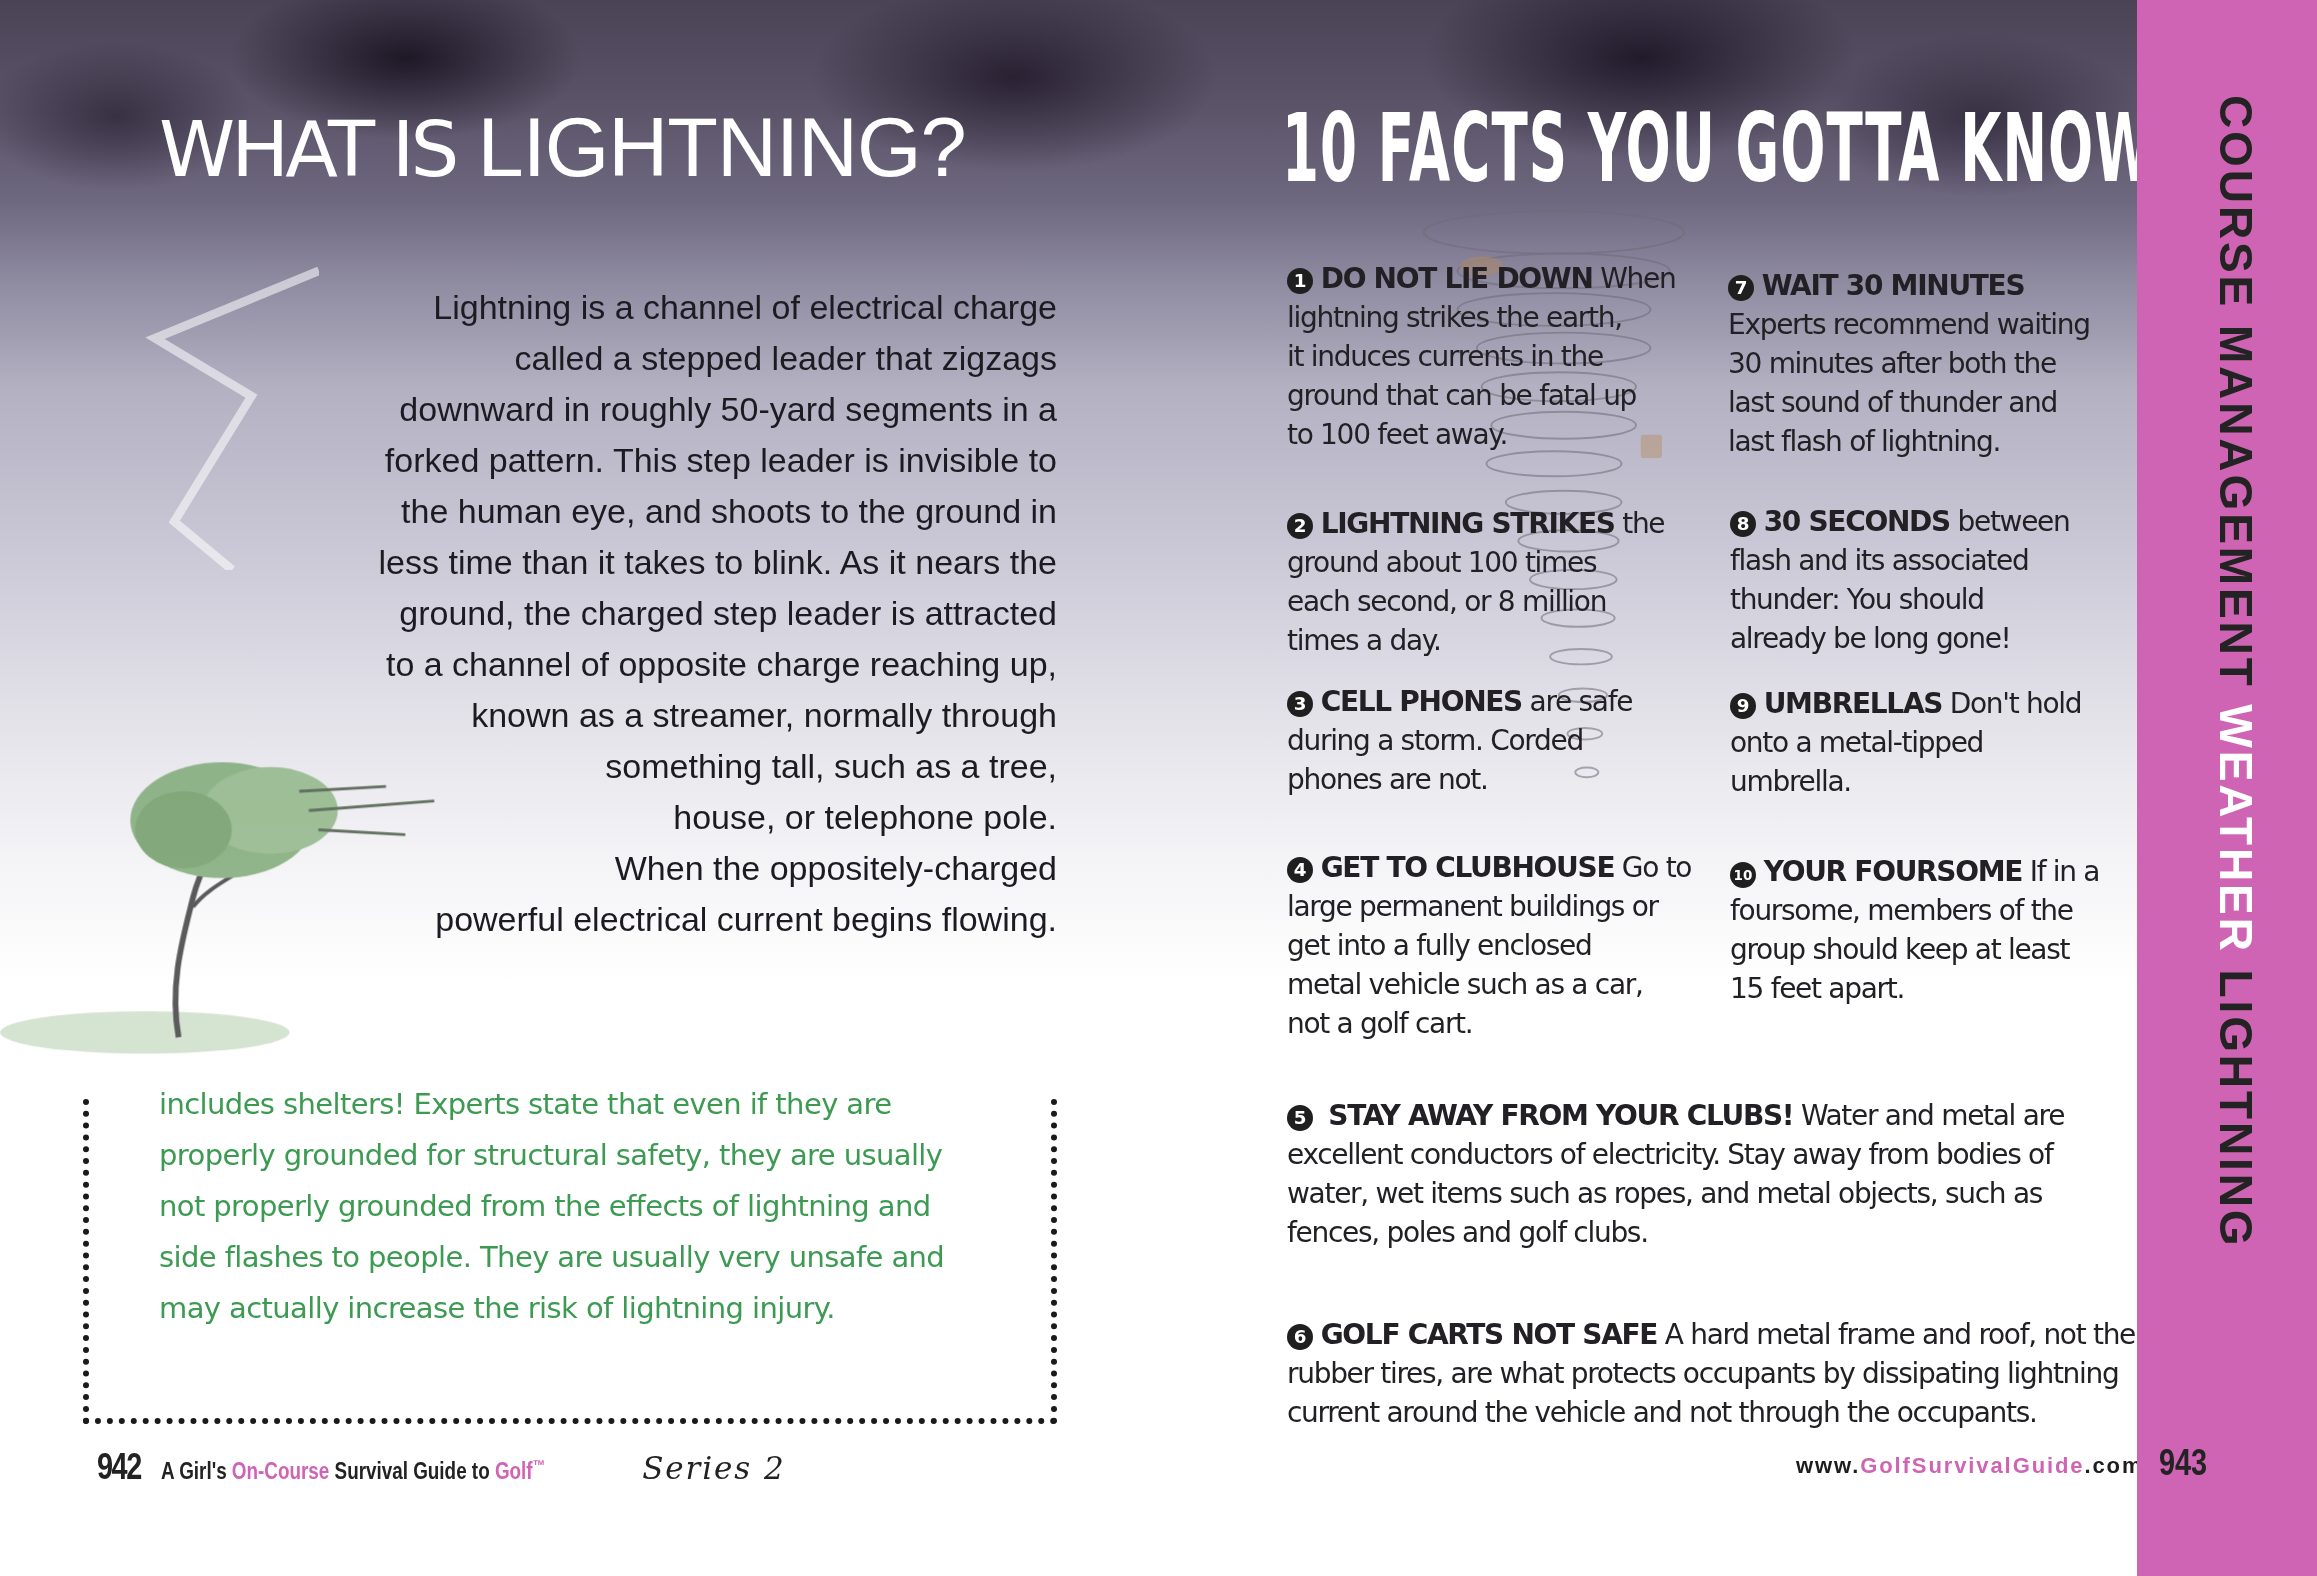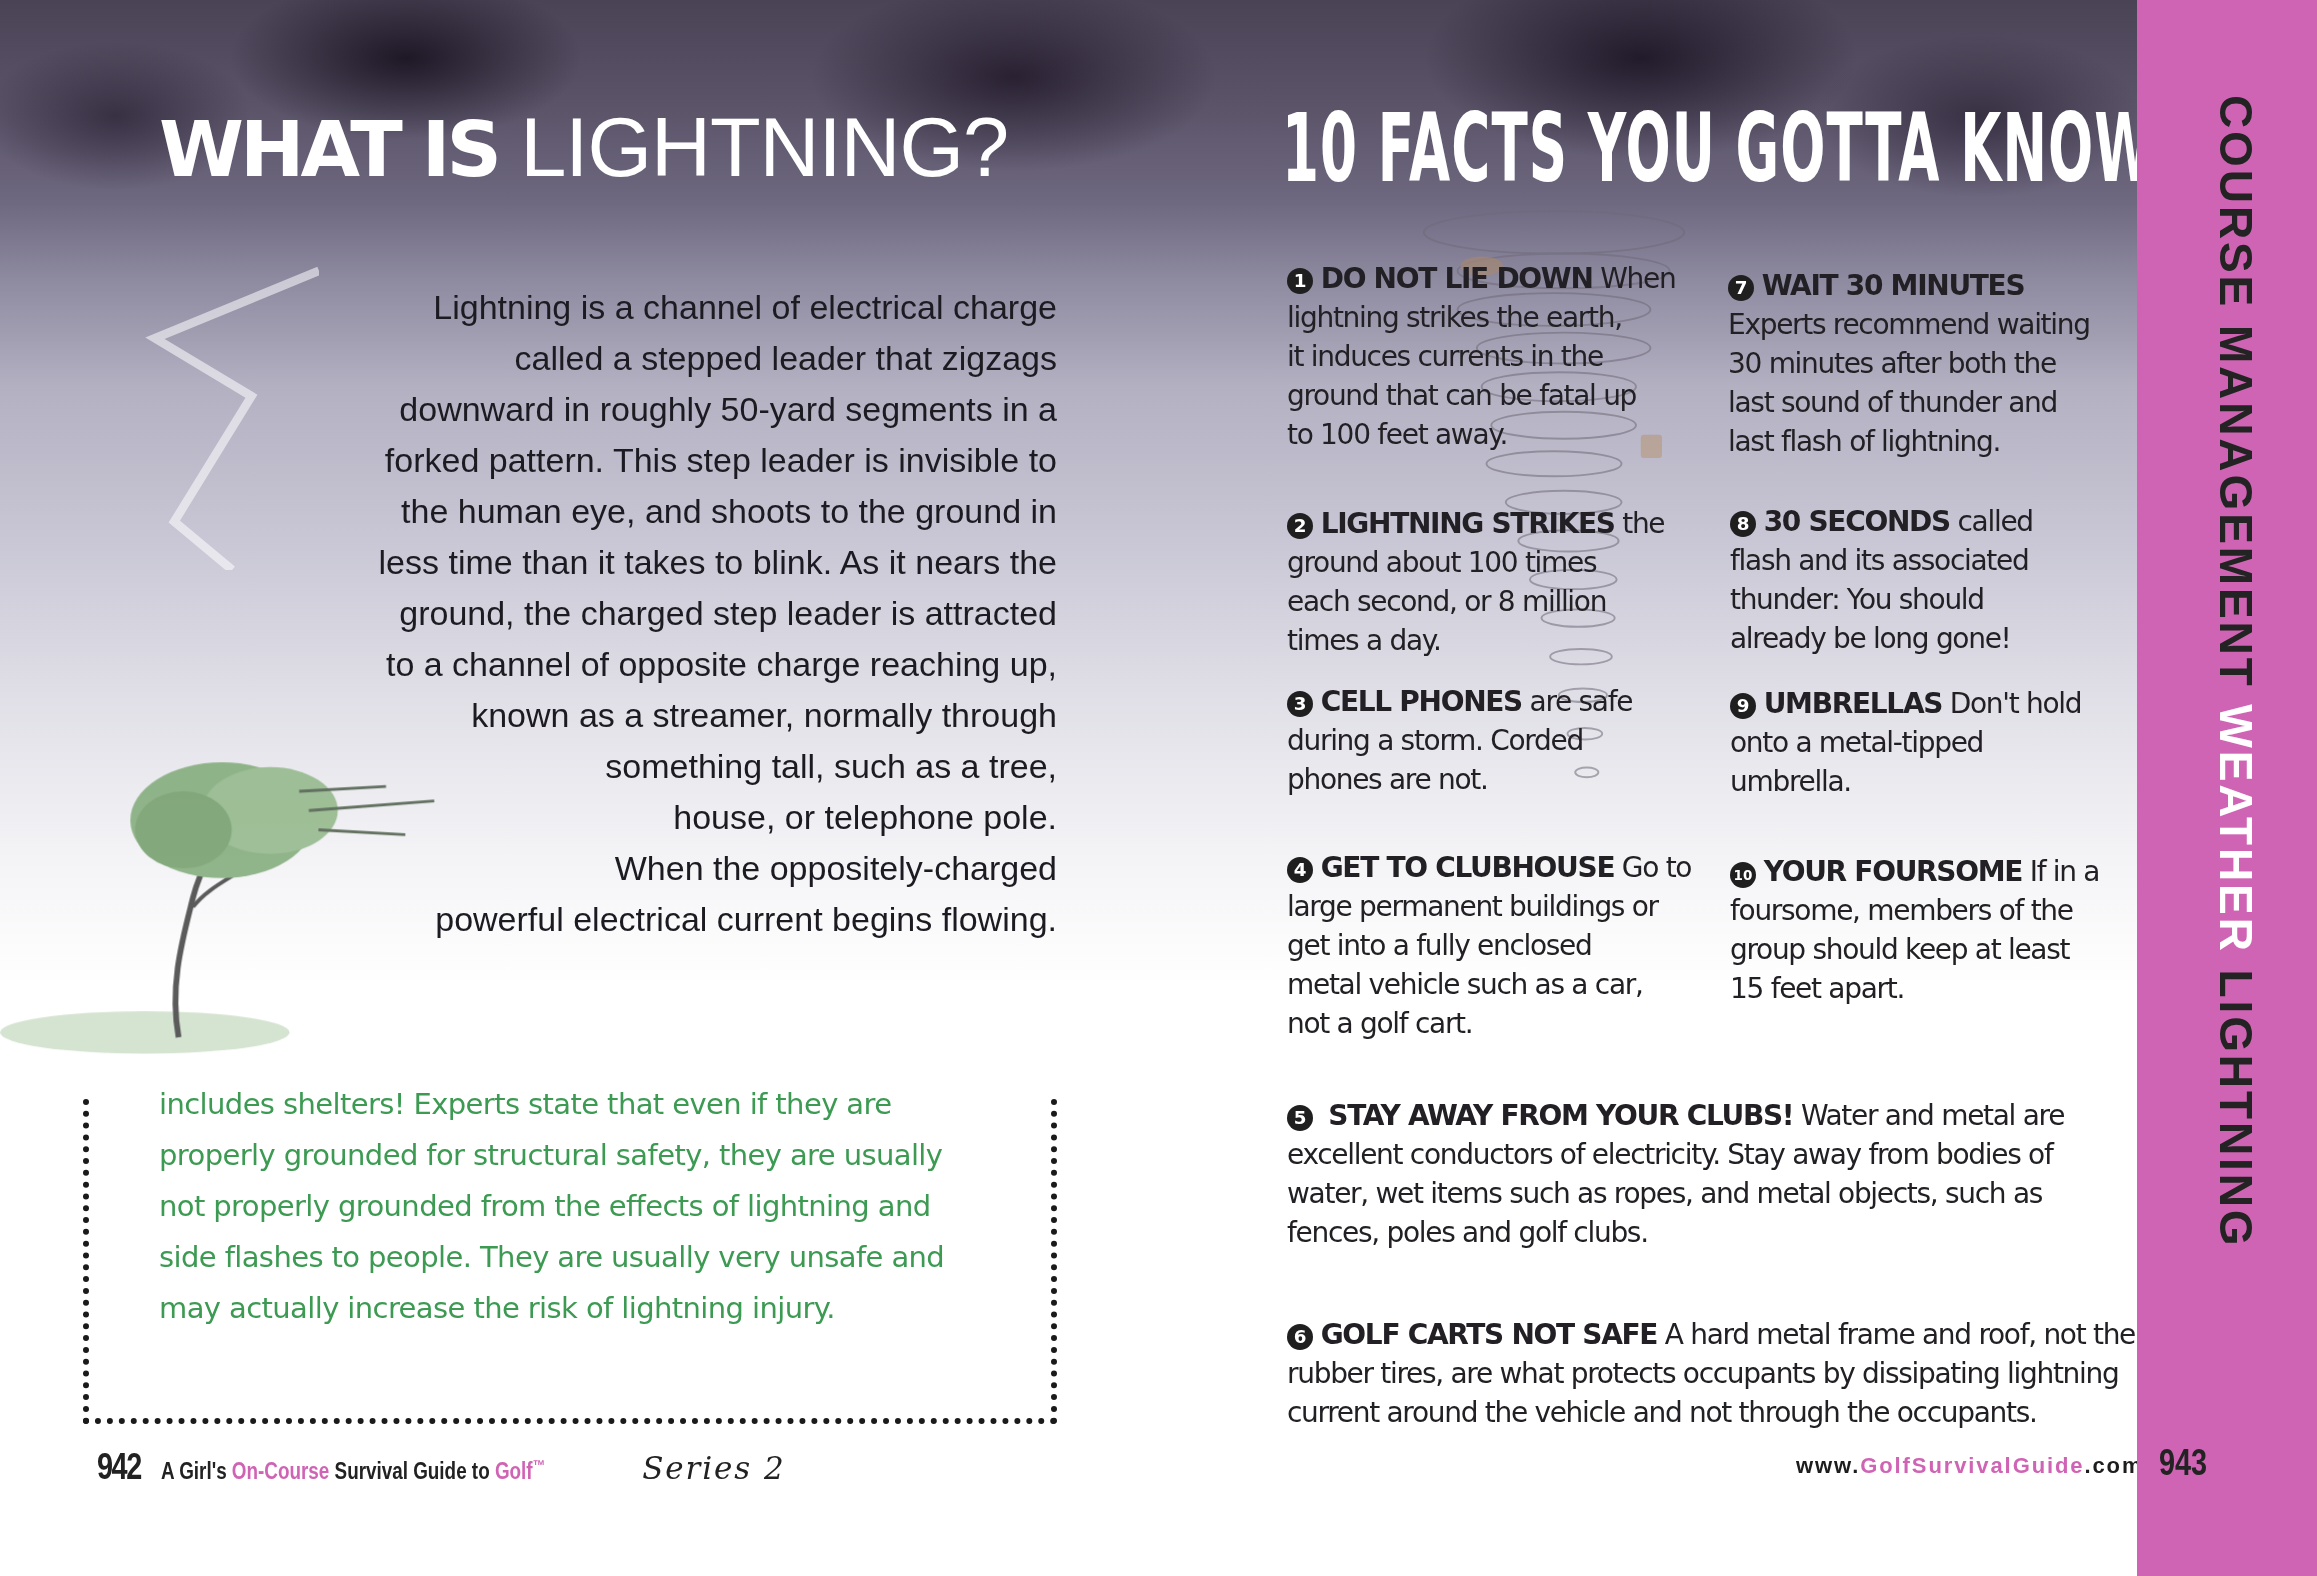--- a/index.html
+++ b/index.html
@@ -28,21 +28,21 @@
   }
   .tornado {
     position: absolute; left: 1419px; top: 203px; width: 270px; height: 618px; opacity: 0.55;
   }
 
   .title-left {
     position: absolute; left: 159px; top: 104px; margin: 0;
     font-size: 83px; line-height: 87px; color: #ffffff; letter-spacing: -1px;
     white-space: nowrap;
   }
-  .title-left .light { font-weight: 700; font-family: "DejaVu Sans", sans-serif; font-size: 77px; letter-spacing: -3.9px; }
+  .title-left .light { font-weight: 400; font-family: "DejaVu Sans", sans-serif; font-size: 77px; letter-spacing: -3.9px; }
   .title-left .bold { font-weight: 400; font-family: "Liberation Sans", sans-serif; }
 
   .body-text {
     position: absolute; left: 256px; top: 282px; width: 801px;
     font-size: 34px; line-height: 51px; color: #1d1b22; text-align: right;
   }
   .body-text .line { display: block; white-space: nowrap; }
 
   .shelter-box {
     position: absolute; left: 83px; top: 1099px; width: 962px; height: 319px;
@@ -238,21 +238,21 @@
 
 <div class="fact" style="left:1728px; top:266px;">
   <span class="line"><span class="num">7</span><span class="head">WAIT 30 MINUTES</span></span>
   <span class="line">Experts recommend waiting</span>
   <span class="line">30 minutes after both the</span>
   <span class="line">last sound of thunder and</span>
   <span class="line">last flash of lightning.</span>
 </div>
 
 <div class="fact" style="left:1730px; top:502px;">
-  <span class="line"><span class="num">8</span><span class="head">30 SECONDS</span> <span>called</span></span>
+  <span class="line"><span class="num">8</span><span class="head">30 SECONDS</span> <span>between</span></span>
   <span class="line">flash and its associated</span>
   <span class="line">thunder: You should</span>
   <span class="line">already be long gone!</span>
 </div>
 
 <div class="fact" style="left:1730px; top:684px;">
   <span class="line"><span class="num">9</span><span class="head">UMBRELLAS</span> <span>Don't hold</span></span>
   <span class="line">onto a metal-tipped</span>
   <span class="line">umbrella.</span>
 </div>

